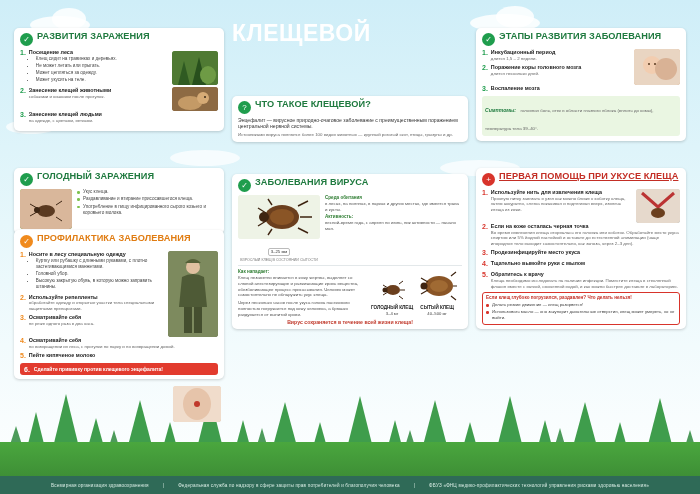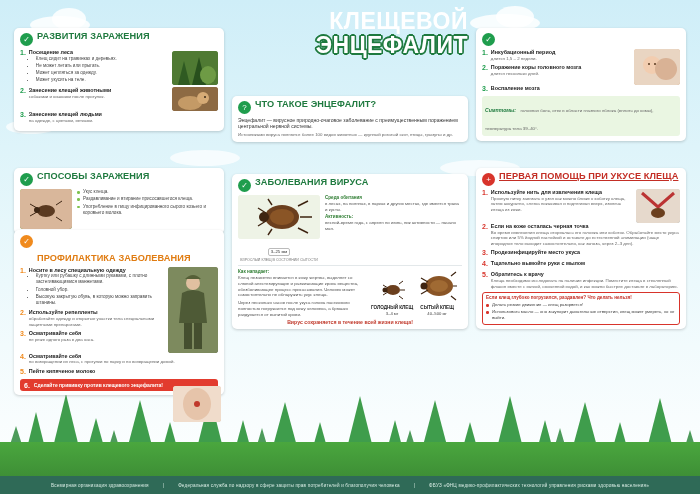--- a/index.html
+++ b/index.html
@@ -26,21 +26,21 @@
   .footer-bar {
     position:absolute; left:0; right:0; bottom:0; height:18px;
     background:#2f6a57; color:#d8ece4;
     font-size:4.6px; display:flex; align-items:center; justify-content:center; gap:14px;
     letter-spacing:.2px;
   }
   .footer-bar span { white-space:nowrap; }
 
   
   .title-wrap {
-    position:absolute; left:232px; top:10px; width:236px; text-align:right; z-index:6;
+    position:absolute; left:232px; top:22px; width:236px; text-align:left; z-index:6;
   }
   .title-main {
     font-size:23px; font-weight:bold; color:#ffffff; letter-spacing:.5px; line-height:1;
     text-shadow:
       -1.4px -1.4px 0 #1f7a3f, 1.4px -1.4px 0 #1f7a3f, -1.4px 1.4px 0 #1f7a3f, 1.4px 1.4px 0 #1f7a3f,
       0 -1.6px 0 #1f7a3f, 0 1.6px 0 #1f7a3f, -1.6px 0 0 #1f7a3f, 1.6px 0 0 #1f7a3f,
       0 3px 0 #16histor;
   }
   .title-sub {
     font-size:23px; font-weight:bold; color:#ffffff; letter-spacing:.5px; line-height:1; margin-top:1px;
@@ -61,21 +61,21 @@
   .badge {
     width:13px; height:13px; border-radius:50%; background:#1f9d4d; flex:0 0 auto;
     display:flex; align-items:center; justify-content:center; color:#fff; font-size:8px; line-height:1;
     margin-top:1px;
   }
   .badge.orange { background:#f08a1d; }
   .badge.red { background:#d8342b; }
   .card-title {
     font-size:9.2px; font-weight:bold; color:#1f7a3f; line-height:1.05; letter-spacing:.1px;
   }
-  .card-title.orange { color:#e07c12;margin-top:20px; }
+  .card-title.orange { color:#e07c12; }
   .card-title.red { color:#c32e25;text-decoration:underline; }
 
   .item { display:flex; gap:3px; margin-bottom:2.5px; }
   .num {
     font-size:7px; font-weight:bold; color:#1f9d4d; flex:0 0 auto; line-height:1.2;
   }
   .num.orange { color:#f08a1d; }
   .num.red { color:#d8342b; }
   .itxt { font-size:5.1px; line-height:1.25; color:#333; }
   .itxt b { font-weight:bold; color:#222; font-size:5.4px; }
@@ -185,21 +185,20 @@
 <div class="footer-bar">
   <span>Всемирная организация здравоохранения</span>
   <span>|</span>
   <span>Федеральная служба по надзору в сфере защиты прав потребителей и благополучия человека</span>
   <span>|</span>
   <span>ФБУЗ «ФНЦ медико-профилактических технологий управления рисками здоровью населения»</span>
 </div>
 
 <div class="title-wrap">
   <div class="title-main">КЛЕЩЕВОЙ</div>
-  <div class="title-sub">ЭНЦЕФАЛИТ</div>
 </div>
 
 <div class="card" style="left:14px; top:28px; width:210px;">
   <div class="card-head">
     <div class="badge">✓</div>
     <div class="card-title">РАЗВИТИЯ ЗАРАЖЕНИЯ</div>
   </div>
 
   <div style="display:flex; gap:4px;">
     <div style="flex:1;">
@@ -251,21 +250,21 @@
     <div style="flex:1;">
       <div class="itxt"><b>Занесение клещей людьми</b></div>
       <div class="sub">на одежде, с цветами, ветками.</div>
     </div>
   </div>
 </div>
 
 <div class="card" style="left:14px; top:168px; width:210px;">
   <div class="card-head">
     <div class="badge">✓</div>
-    <div class="card-title">СПОСОБЫ ЗАРАЖЕНИЯ</div>
+    <div class="card-title">ГОЛОДНЫЙ ЗАРАЖЕНИЯ</div>
   </div>
   <div style="display:flex; gap:5px;">
     <div class="photo lawnpic" style="width:52px; height:40px;">
       <svg width="52" height="40" viewBox="0 0 52 40">
         <rect width="52" height="40" fill="#d9b79b"></rect>
         <ellipse cx="26" cy="22" rx="9" ry="6" fill="#5b3a21"></ellipse>
         <circle cx="17" cy="21" r="3" fill="#3d2614"></circle>
         <path d="M10 15 L17 19 M10 27 L17 23 M36 16 L42 12 M36 28 L42 32" stroke="#3d2614" stroke-width="1" fill="none"></path>
       </svg>
     </div>
@@ -337,21 +336,21 @@
 
   <div class="redstrip">
     <div class="n">6.</div>
     <div class="t">Сделайте прививку против клещевого энцефалита!</div>
   </div>
 </div>
 
 <div class="card" style="left:232px; top:96px; width:236px;">
   <div class="card-head">
     <div class="badge">?</div>
-    <div class="card-title">ЧТО ТАКОЕ ЭНЦЕФАЛИТ?</div>
+    <div class="card-title">ЧТО ТАКОЕ КЛЕЩЕВОЙ?</div>
   </div>
   <div class="itxt" style="margin-bottom:2px;">
     <span>Энцефалит — вирусное природно-очаговое заболевание с преимущественным поражением центральной нервной системы.</span>
   </div>
   <div class="sub">Источниками вируса являются более 100 видов животных — крупный рогатый скот, птицы, грызуны и др.</div>
 </div>
 
 <div class="card" style="left:232px; top:174px; width:236px; padding-bottom:4px;">
   <div class="card-head">
     <div class="badge">✓</div>
@@ -417,20 +416,21 @@
       </div>
     </div>
   </div>
 
   <div class="center-note">Вирус сохраняется в течение всей жизни клеща!</div>
 </div>
 
 <div class="card" style="left:476px; top:28px; width:210px;">
   <div class="card-head">
     <div class="badge">✓</div>
+    <div class="card-title">ЭТАПЫ РАЗВИТИЯ ЗАБОЛЕВАНИЯ</div>
   </div>
 
   <div style="display:flex; gap:4px;">
     <div style="flex:1;">
       <div class="item">
         <div class="num">1.</div>
         <div style="flex:1;">
           <div class="itxt"><b>Инкубационный период</b></div>
           <div class="sub">длится 1,5 – 2 недели.</div>
         </div>

